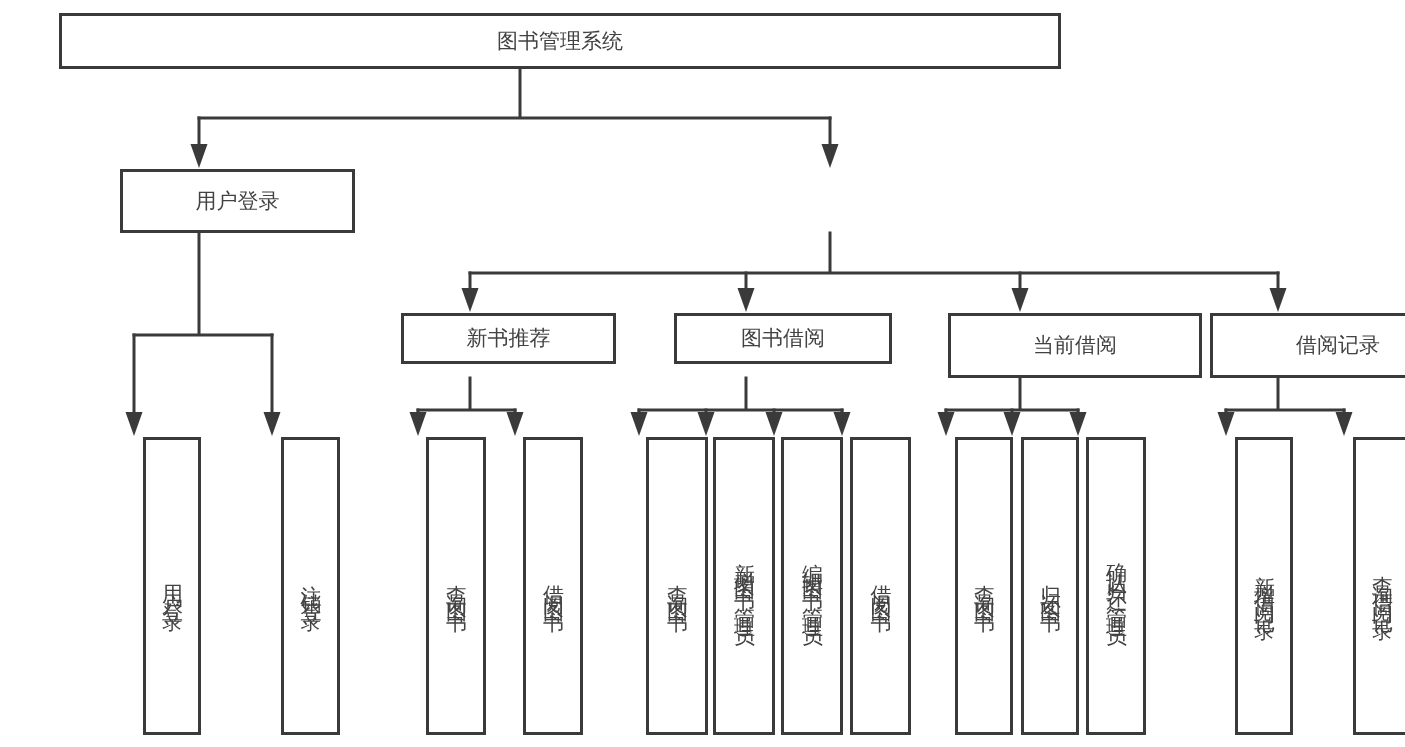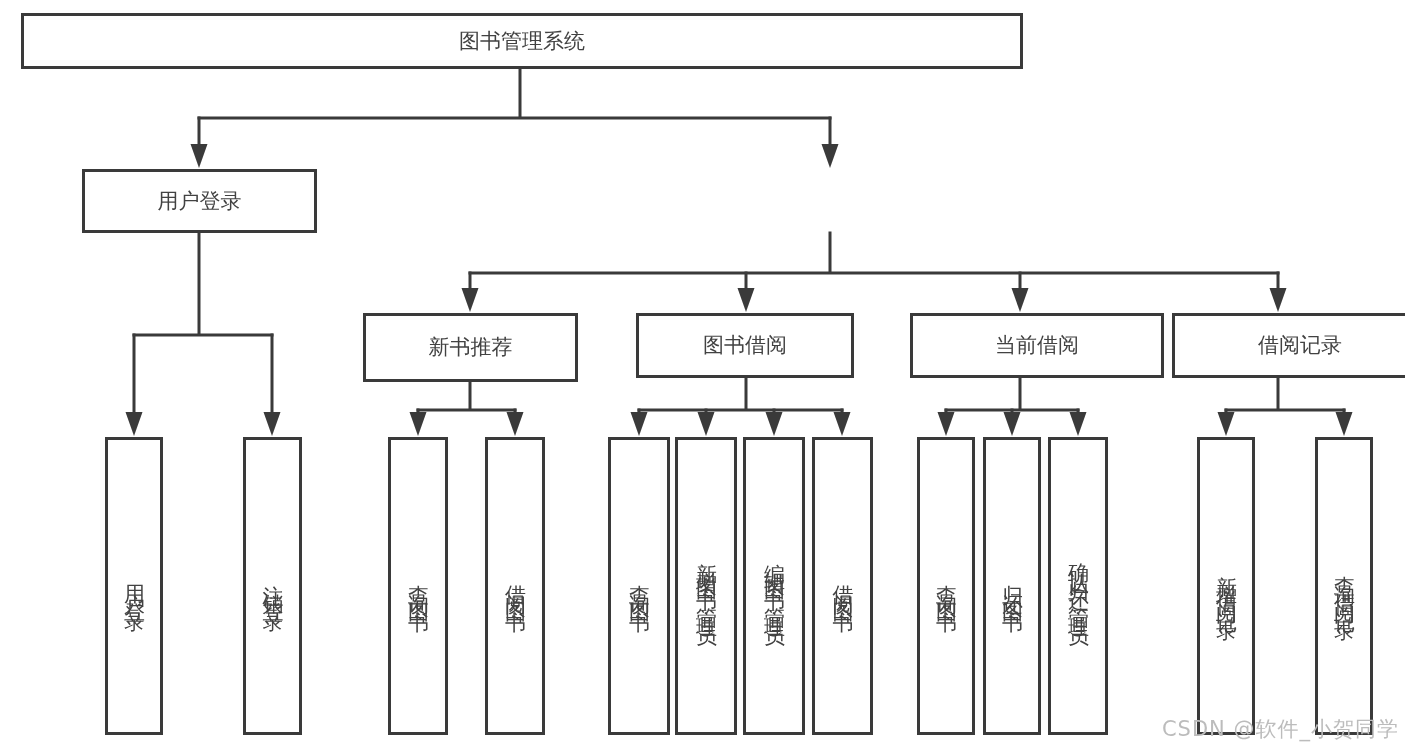--- a/index.html
+++ b/index.html
@@ -24,20 +24,21 @@
   .box{
     position:absolute;
     box-sizing:border-box;
     border:3px solid var(--line);
     background:#fff;
     display:flex;align-items:center;justify-content:center;
     font-size:21px;
     color:var(--text);
     text-align:center;
     line-height:1;
+    margin-left:38px;
   }
   .vbox{
     writing-mode:vertical-rl;
     text-orientation:mixed;
     letter-spacing:9px;
     font-size:21px;
   }
   .watermark{
     position:absolute;
     right:6px;bottom:4px;
@@ -91,22 +92,22 @@
       <polygon points="1069.5,412 1086.5,412 1078,436"></polygon>
       <polygon points="1217.5,412 1234.5,412 1226,436"></polygon>
       <polygon points="1335.5,412 1352.5,412 1344,436"></polygon>
     </g>
   </svg>
 
   <div class="box" style="left:21px;top:13px;width:1002px;height:56px;">图书管理系统</div>
 
   <div class="box" style="left:82px;top:169px;width:235px;height:64px;">用户登录</div>
 
-  <div class="box" style="left:363px;top:313px;width:215px;height:69px;">新书推荐</div>
-  <div class="box" style="left:636px;top:313px;width:218px;height:65px;">图书借阅</div>
+  <div class="box" style="left:363px;top:313px;width:215px;height:51px;">新书推荐</div>
+  <div class="box" style="left:636px;top:313px;width:218px;height:51px;">图书借阅</div>
   <div class="box" style="left:910px;top:313px;width:254px;height:65px;">当前借阅</div>
   <div class="box" style="left:1172px;top:313px;width:256px;height:65px;">借阅记录</div>
 
   <div class="box vbox" style="left:105px;top:437px;width:58px;height:298px;">用户登录</div>
   <div class="box vbox" style="left:243px;top:437px;width:59px;height:298px;">注销登录</div>
 
   <div class="box vbox" style="left:388px;top:437px;width:60px;height:298px;">查询图书</div>
   <div class="box vbox" style="left:485px;top:437px;width:60px;height:298px;">借阅图书</div>
 
   <div class="box vbox" style="left:608px;top:437px;width:62px;height:298px;">查询图书</div>
@@ -114,14 +115,13 @@
   <div class="box vbox" style="left:743px;top:437px;width:62px;height:298px;">编辑图书（管理员）</div>
   <div class="box vbox" style="left:812px;top:437px;width:61px;height:298px;">借阅图书</div>
 
   <div class="box vbox" style="left:917px;top:437px;width:58px;height:298px;">查询图书</div>
   <div class="box vbox" style="left:983px;top:437px;width:58px;height:298px;">归还图书</div>
   <div class="box vbox" style="left:1048px;top:437px;width:60px;height:298px;">确认归还（管理员）</div>
 
   <div class="box vbox" style="left:1197px;top:437px;width:58px;height:298px;">新增借阅记录</div>
   <div class="box vbox" style="left:1315px;top:437px;width:58px;height:298px;">查询借阅记录</div>
 
-  <div class="watermark">CSDN @软件_小贺同学</div>
 </div>
 
 </body></html>

